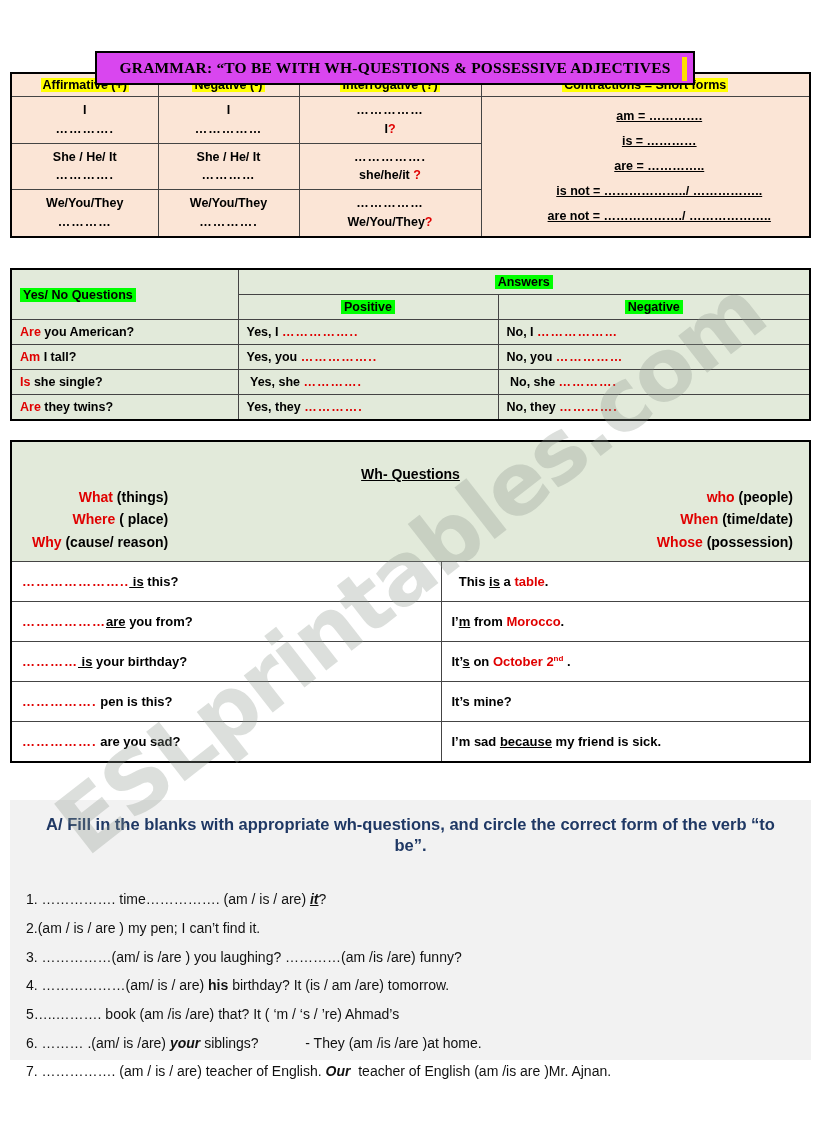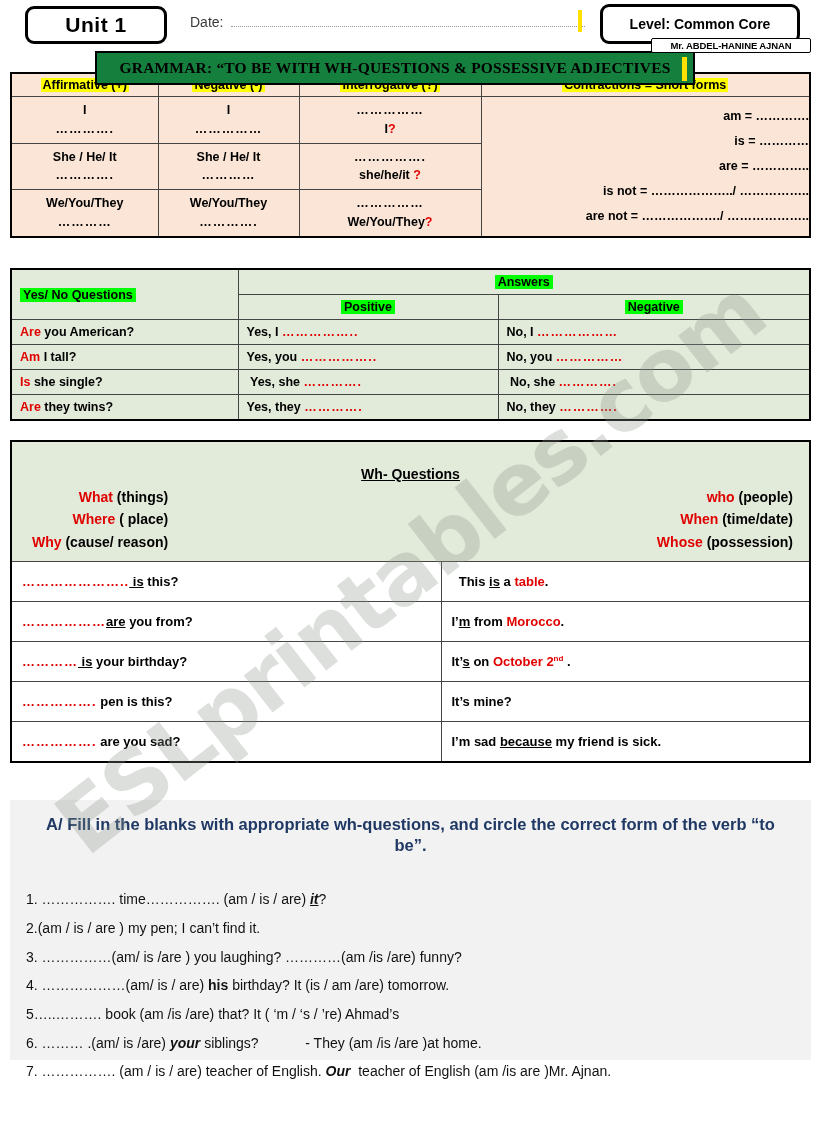--- a/index.html
+++ b/index.html
@@ -57,21 +57,21 @@
   .teacher-box {
     position:absolute; left:651px; top:38px; width:160px; height:15px;
     border:1.5px solid #000; background:#fff; border-radius:2px;
     display:flex; align-items:center; justify-content:center;
     font-size:9.5px; font-weight:bold; letter-spacing:-0.1px; z-index:5;
   }
 
   
   .grammar-banner {
     position:absolute; left:95px; top:51px; width:600px; height:34px;
-    border:2.5px solid #000; background:#15803d;
+    border:2.5px solid #000; background:#d946ef;
     display:flex; align-items:center; justify-content:center;
     font-family:"Liberation Serif", serif;
     font-size:15.5px; font-weight:bold; letter-spacing:0.2px;
     z-index:3;
   }
   .grammar-cursor {
     position:absolute; right:6px; top:4px; width:5px; height:24px;
     background:#ffe100;
   }
 
@@ -92,22 +92,22 @@
   .t-forms { background:#fbe5d6; }
   .t-forms th {
     font-size:12.5px; font-weight:bold; text-align:center;
     padding:4px 2px; height:22px;
   }
   .t-forms td {
     font-size:12.5px; font-weight:bold; text-align:center;
     padding:4px 2px; line-height:1.5;
   }
   .t-forms td.contr {
-    text-align:right; padding:4px 0 4px 28px; vertical-align:middle;
-    font-size:12.5px; line-height:2.0;
+    text-align:center; padding:4px 0 4px 28px; vertical-align:middle;
+    font-size:12.5px; line-height:2.0;text-decoration:underline;
   }
   .dots { letter-spacing:1px; }
 
   
   .wrap-yesno { position:absolute; left:10px; top:268px; width:801px; }
   .t-yesno { background:#e2eada; }
   .t-yesno td {
     font-size:12.5px; font-weight:bold; padding:5px 8px; height:22px;
   }
   .t-yesno .rdots { color:#e00000; letter-spacing:1px; font-weight:bold; }
@@ -148,36 +148,20 @@
   .b { font-weight:bold; }
   .bi { font-weight:bold; font-style:italic; }
   .biu { font-weight:bold; font-style:italic; text-decoration:underline; }
   sup { font-size:0.62em; vertical-align:super; }
 </style>
 </head>
 <body>
 
 <div class="page">
 
-  <div class="header-row">
-    <div class="unit-box">
-      <span>Unit 1</span>
-    </div>
-    <div class="date-wrap">
-      <span class="date-label">Date:</span>
-      <span class="date-dots"></span>
-    </div>
-    <div class="date-cursor"></div>
-    <div class="level-box">
-      <span>Level: Common Core</span>
-    </div>
-    <div class="teacher-box">
-      <span>Mr. ABDEL-HANINE AJNAN</span>
-    </div>
-  </div>
 
   <div class="grammar-banner">
     <span>GRAMMAR: “TO BE WITH WH-QUESTIONS  &amp;  POSSESSIVE  ADJECTIVES</span>
     <span class="grammar-cursor"></span>
   </div>
 
   <div class="wrap-forms">
     <table class="t-forms">
       <colgroup>
           <col style="width:147px">

